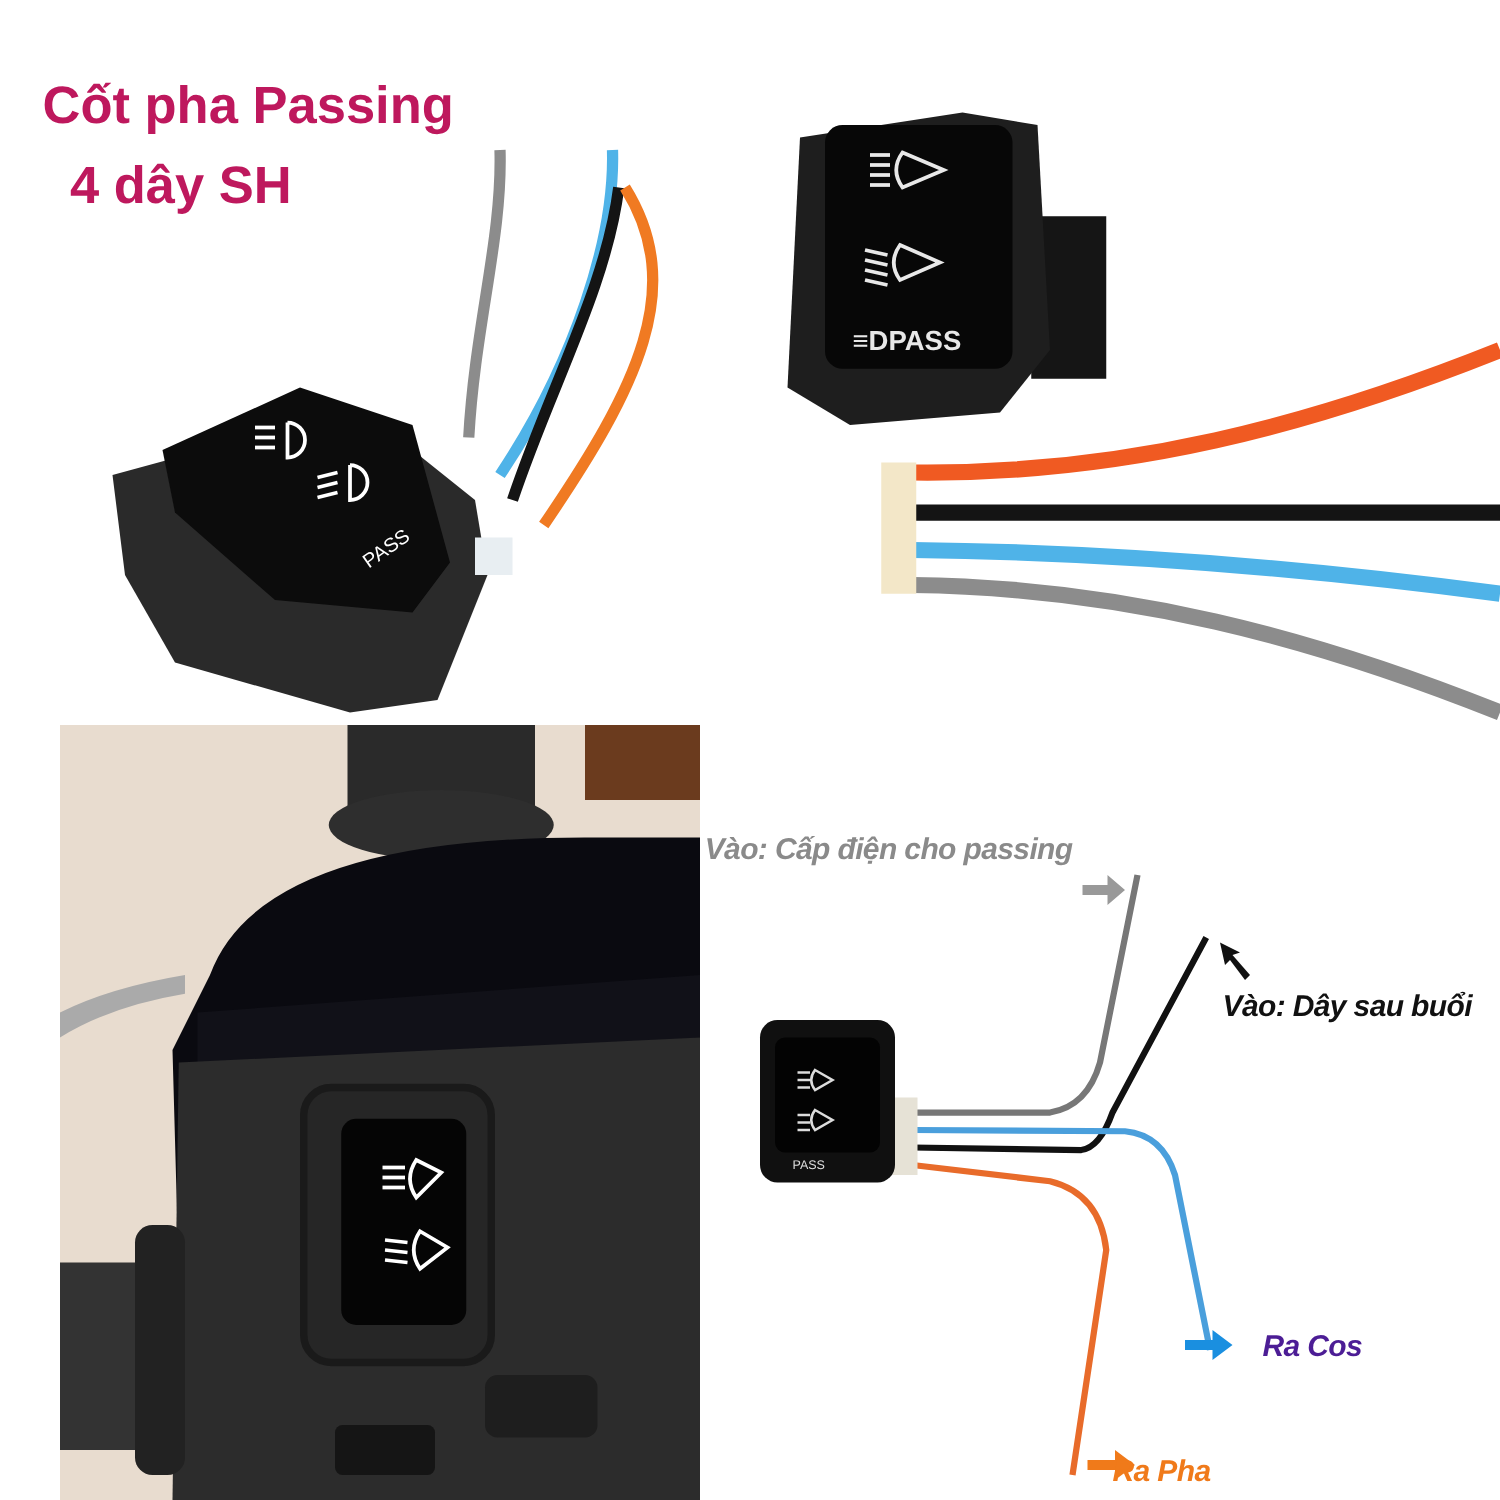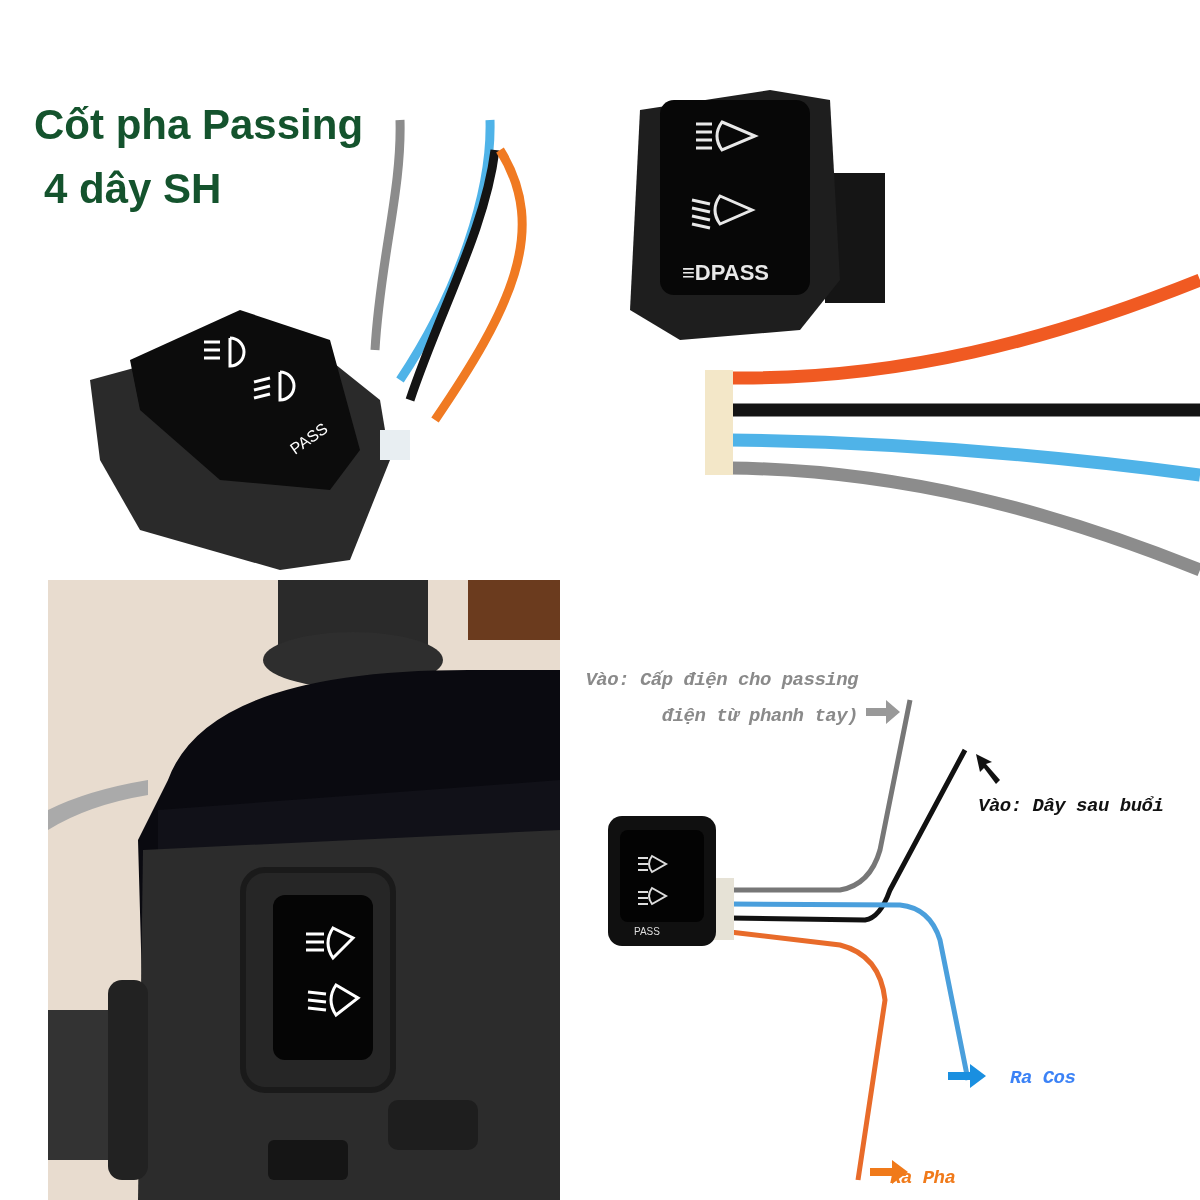--- a/index.html
+++ b/index.html
@@ -1,27 +1,27 @@
 <!DOCTYPE html>
 <html><head>
 <meta charset="utf-8">
 <style>
   html, body { margin: 0; padding: 0; }
   body { width: 1200px; height: 1200px; background: #ffffff; position: relative; overflow: hidden; font-family: "Liberation Sans", sans-serif; }
   .abs { position: absolute; }
-  .title { font-family: "Liberation Sans", sans-serif; font-weight: bold; color: #14532d; font-size: 42px; line-height: 52px; margin-top: 41px; }
-  .note { font-family: Liberation Mono, monospace; font-style: italic; font-weight: bold; font-size: 19px; line-height: 36px; letter-spacing: -0.5px; }
+  .title { font-family: "Liberation Sans", sans-serif; font-weight: bold; color: #be185d; font-size: 42px; line-height: 52px; }
+  .note { font-family: Liberation Sans, sans-serif; font-style: italic; font-weight: bold; font-size: 24px; line-height: 36px; letter-spacing: -0.5px; }
   .photo-bottom-left { left: 48px; top: 580px; width: 512px; height: 620px; overflow: hidden; background: #e9ddd2; }
   svg { display: block; }
 </style>
 </head>
 <body>
 
 <div class="abs title" style="left:34px; top:58px;">Cốt pha Passing</div>
-<div class="abs title" style="left:44px; top:122px;">4 dây SH</div>
+<div class="abs title" style="left:56px; top:122px;">4 dây SH</div>
 
 <div class="abs" style="left:80px; top:110px; width:480px; height:470px;">
   <svg width="480" height="470" viewBox="0 0 480 470">
 
     <path d="M320 10 C322 80, 300 150, 295 240" stroke="#8c8c8c" stroke-width="9" fill="none"></path>
     <path d="M410 10 C412 80, 380 180, 320 270" stroke="#4fb3e8" stroke-width="9" fill="none"></path>
     <path d="M415 40 C405 120, 360 200, 330 290" stroke="#141414" stroke-width="9" fill="none"></path>
     <path d="M420 40 C470 120, 430 200, 355 310" stroke="#f07a22" stroke-width="9" fill="none"></path>
 
     <path d="M10 270 L120 240 L250 250 L300 290 L310 350 L270 450 L200 460 L60 420 L20 350 Z" fill="#2a2a2a"></path>
@@ -147,21 +147,20 @@
 
     <path d="M276 28 L296 28 L296 20 L310 32 L296 44 L296 36 L276 36 Z" fill="#999"></path>
     <path d="M410 100 L396 84 L402 82 L386 74 L390 92 L394 88 L406 104 Z" fill="#111"></path>
     <path d="M358 392 L380 392 L380 384 L396 396 L380 408 L380 400 L358 400 Z" fill="#1a8fe0"></path>
     <path d="M280 488 L302 488 L302 480 L318 492 L302 504 L302 496 L280 496 Z" fill="#f07a1a"></path>
   </svg>
 </div>
 
 <div class="abs note" style="right:342px; top:662px; text-align:right; color:#8a8a8a; width:360px;">
   <div>Vào: Cấp điện cho passing</div>
-  <div>điện từ phanh tay)</div>
 </div>
 
 <div class="abs note" style="left:978px; top:788px; color:#111;">
   <div>Vào: Dây sau buổi</div>
 </div>
 
-<div class="abs note" style="left:1010px; top:1060px; color:#3b82f6;">Ra Cos</div>
+<div class="abs note" style="left:1010px; top:1060px; color:#4c1d95;">Ra Cos</div>
 <div class="abs note" style="left:890px; top:1160px; color:#f07a1a;">Ra Pha</div>
 
 </body></html>

